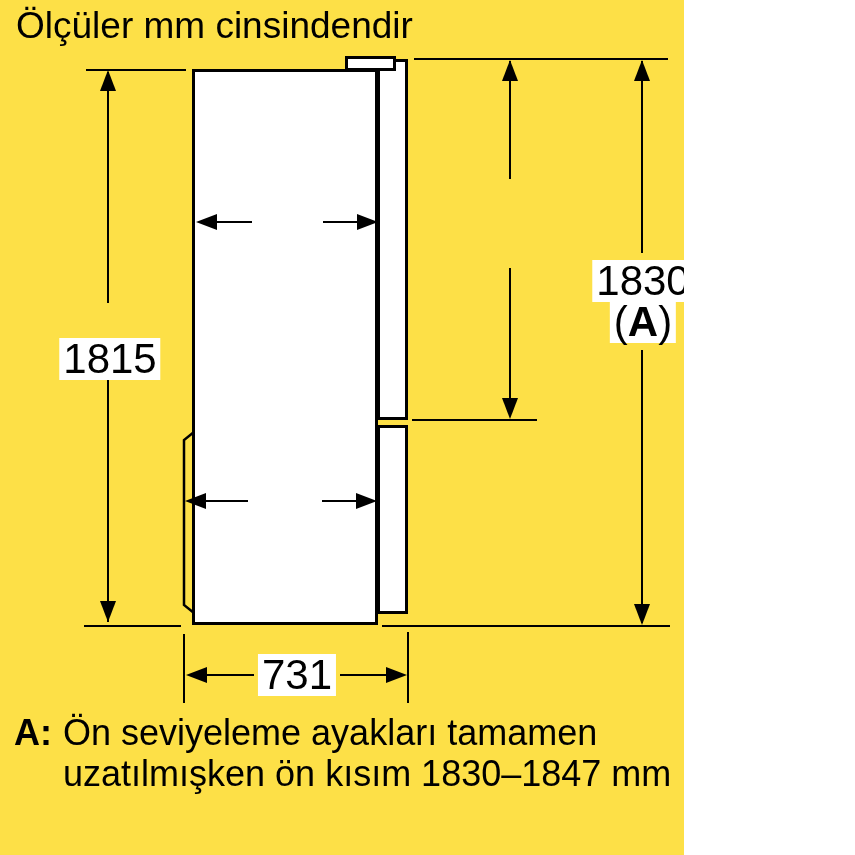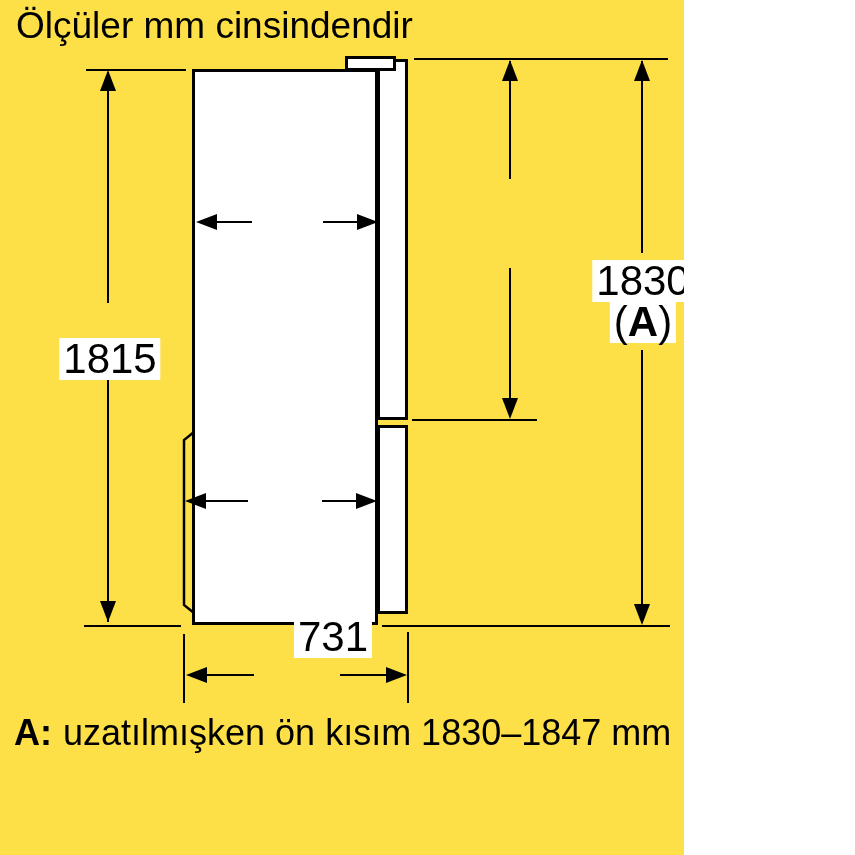--- a/index.html
+++ b/index.html
@@ -102,22 +102,23 @@
   <div class="hline" style="left:206px; top:500px; width:42px; height:2px;"></div>
   <div class="hline" style="left:322px; top:500px; width:35px; height:2px;"></div>
   <div class="arr arr-right" style="left:356px; top:493px;"></div>
 
   <div class="vline" style="left:183px; top:634px; width:2px; height:69px;"></div>
   <div class="vline" style="left:407px; top:632px; width:2px; height:71px;"></div>
   <div class="arr arr-left" style="left:186px; top:667px;"></div>
   <div class="hline" style="left:207px; top:674px; width:47px; height:2px;"></div>
   <div class="hline" style="left:340px; top:674px; width:47px; height:2px;"></div>
   <div class="arr arr-right" style="left:386px; top:667px;"></div>
-  <div class="dimlabel" style="left:297px; top:637px;margin-left:36px;">731</div>
+  <div class="dimlabel" style="left:297px; top:675px;">731</div>
 
   <div class="footnote">
     <div class="footnote-label">A:</div>
     <div class="footnote-lines">
+      <div>Ön seviyeleme ayakları tamamen</div>
       <div>uzatılmışken ön kısım 1830–1847 mm</div>
     </div>
   </div>
 
 </div>
 
 </body></html>

